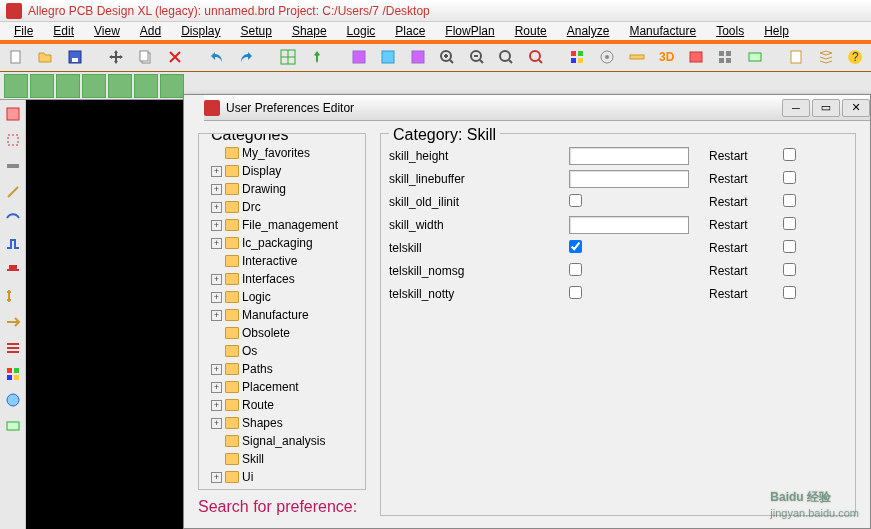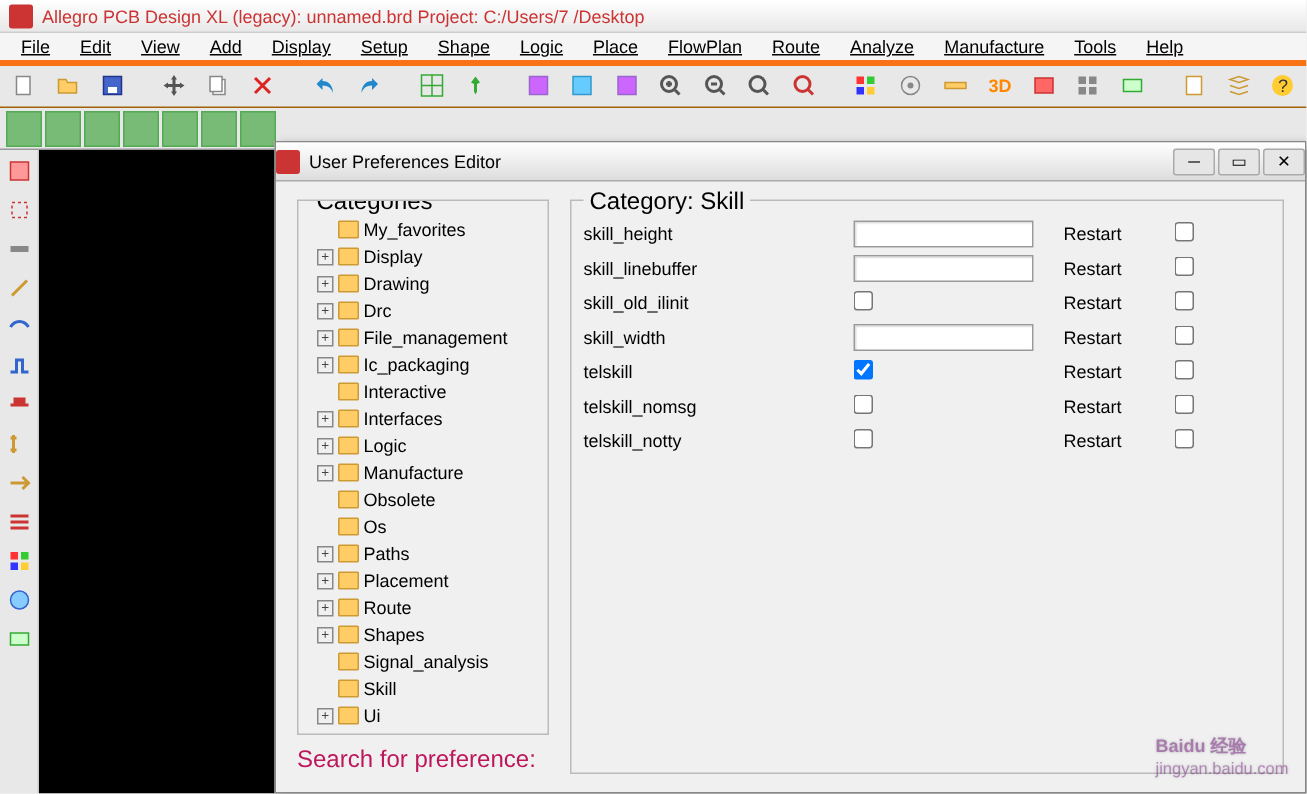--- a/index.html
+++ b/index.html
@@ -20,21 +20,21 @@
 .toolbar2 { background: #e8e8e8; height: 28px; display: flex; align-items: center; padding: 2px 4px; border-bottom: 1px solid #999; gap: 2px; }
 .toolbar2 .btn { width: 24px; height: 24px; border: 1px solid #5a5; background: #7b7; display:flex;align-items:center;justify-content:center; }
 
 .main { display: flex; height: calc(100% - 100px); }
 .left-toolbar { width: 26px; background: #e8e8e8; border-right: 1px solid #ccc; display: flex; flex-direction: column; align-items: center; padding-top: 4px; gap: 6px; }
 .left-toolbar .lbtn { width: 20px; height: 20px; display:flex;align-items:center;justify-content:center; cursor:pointer; }
 .canvas { flex: 1; background: #000; }
 
 
 .dialog { position: absolute; left: 183px; top: 94px; width: 688px; height: 435px; background: #f0f0f0; border: 1px solid #888; box-shadow: 2px 2px 6px rgba(0,0,0,.3); }
-.dlg-title { height: 26px; background: linear-gradient(#fff,#ddd); border-bottom: 1px solid #aaa; display: flex; align-items: center; padding: 0 0; }
+.dlg-title { height: 26px; background: linear-gradient(#fff,#ddd); border-bottom: 1px solid #aaa; display: flex; align-items: center; padding: 0 0; margin-left: 20px; }
 .dlg-title .app-icon { width: 16px; height: 16px; background: #c33; border-radius: 2px; margin-right: 6px; }
 .dlg-title .wbtns { margin-left:auto; display:flex; gap:2px; }
 .dlg-title .wbtn { width:28px; height:18px; background:#e6e6e6; border:1px solid #aaa; border-radius:2px; display:flex;align-items:center;justify-content:center; font-size:11px; }
 .dlg-body { padding: 12px 14px; display: flex; gap: 14px; height: calc(100% - 26px); }
 
 .fieldset { border: 1px solid #bbb; padding: 10px 8px; position: relative; }
 .fieldset > .legend { position: absolute; top: -8px; left: 8px; background: #f0f0f0; padding: 0 4px; font-size: 16px; }
 
 .cat-panel { width: 168px; height: 100%; display:flex; flex-direction:column; }
 .cat-tree-wrap { flex:1; overflow:hidden; }
@@ -44,21 +44,21 @@
 .tree-item .noexp { width: 11px; }
 .tree-item .fold { width: 14px; height: 12px; background: #fc6; border: 1px solid #c93; border-radius: 1px; }
 .search-lbl { margin-top:8px; font-size:16px; color:#be185d; }
 
 .pref-panel { flex: 1; height: 100%; }
 .pref-head { display: grid; grid-template-columns: 180px 140px 74px 52px; font-weight: bold; margin-bottom: 8px; }
 .pref-row { display: grid; grid-template-columns: 180px 140px 74px 52px; align-items: center; height: 23px; }
 .pref-row input[type=text] { width: 120px; height: 18px; border: 1px solid #999; padding: 0 2px; box-shadow: inset 1px 1px 1px #ddd; }
 .pref-row input[type=checkbox] { width: 13px; height: 13px; }
 
-.watermark { position:absolute; right:12px; bottom:10px; color:#701a75; opacity:.55; font-size:22px; font-weight:bold; text-shadow:0 0 2px #889; pointer-events:none; }
+.watermark { position:absolute; right:12px; bottom:10px; color:#14532d; opacity:.55; font-size:22px; font-weight:bold; text-shadow:0 0 2px #889; pointer-events:none; }
 .watermark small { display:block; font-size:11px; font-weight:normal; text-align:right; opacity:.9; }
 </style>
 </head>
 <body>
 
 <div class="titlebar">
   <div class="app-icon"></div>
   <span>Allegro PCB Design XL (legacy): unnamed.brd  Project: C:/Users/7        /Desktop</span>
 </div>
 

